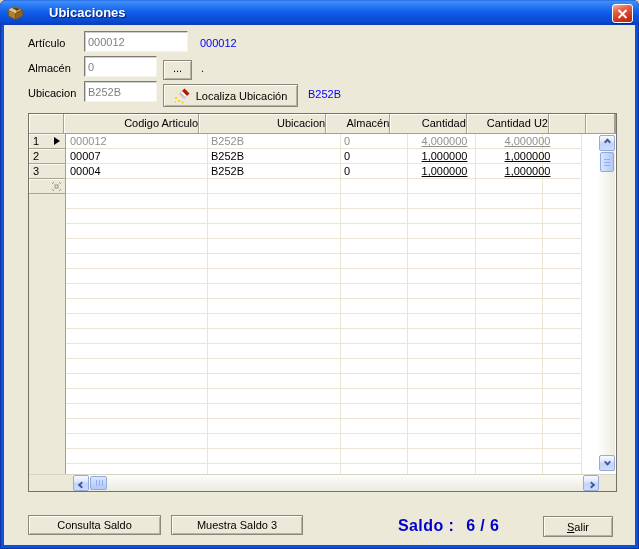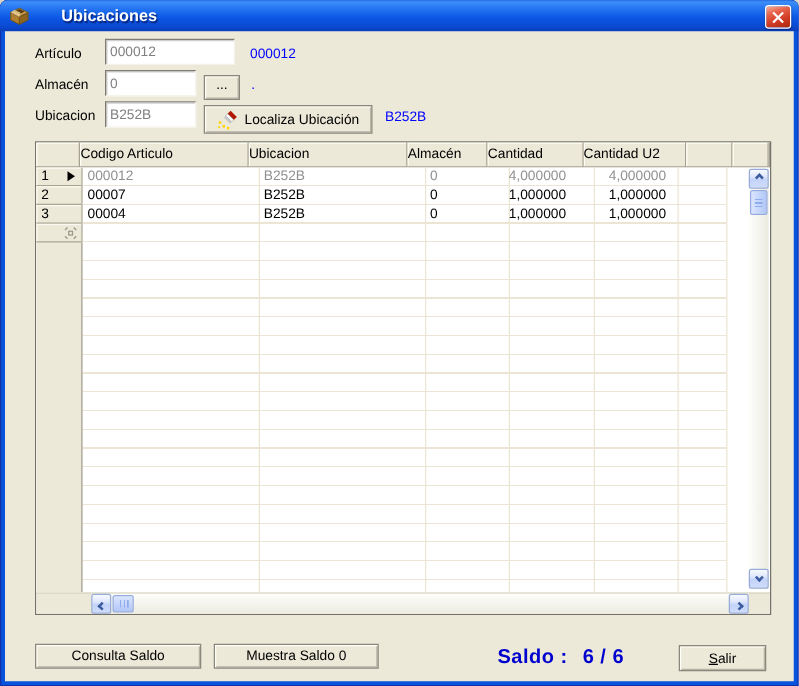--- a/index.html
+++ b/index.html
@@ -53,33 +53,33 @@
     cursor:default;
   }
   .u{text-decoration:underline;}
   
   .grid{position:absolute;left:28px;top:113px;width:589px;height:379px;
     border:1px solid #75726a;background:#fff;}
   .ghead{position:absolute;left:0;top:0;right:0;height:20px;display:flex;}
   .hcell{
     background:#ECE9D8;border-right:1px solid #a5a091;border-bottom:1px solid #a5a091;
     box-shadow:inset 1px 1px 0 #fffef5;
-    text-align:left;line-height:19px;overflow:hidden;white-space:nowrap;
+    text-align:right;line-height:19px;overflow:hidden;white-space:nowrap;
   }
   .corner{width:37px;}
   .w1{width:141px;}.w2{width:133px;}.w3{width:67px;}.w4{width:80px;}.w5{width:86px;}
   .fillA{width:39px;}.fillB{width:30px;}.fillC{flex:1;}
   .gbody{position:absolute;left:0;top:20px;right:0;bottom:17px;background:#fff;overflow:hidden;}
   .stripes{position:absolute;left:37px;top:0;width:515px;bottom:0;
     background:repeating-linear-gradient(180deg,transparent 0 14px,#ece5d3 14px 15px);}
   .vline{position:absolute;top:0;bottom:0;width:1px;background:#ece5d3;}
   .grow{position:absolute;left:37px;width:515px;height:15px;display:flex;line-height:15px;}
   .cell{overflow:hidden;white-space:nowrap;}
   .cl{text-align:left;padding-left:4px;}
-  .cr{text-align:left;padding-right:5px;}
+  .cr{text-align:center;padding-right:5px;text-decoration:underline;}
   .dim{color:#909090;}
   .rowhdr-col{position:absolute;left:0;top:0;bottom:0;width:37px;background:#ECE9D8;
     border-right:1px solid #a5a091;}
   .rh-cell{height:15px;background:#ECE9D8;border-bottom:1px solid #a9a593;
     box-shadow:inset 1px 1px 0 #fbfaf2;display:flex;align-items:center;}
   .rh-num{padding-left:4px;}
   .row-marker{width:0;height:0;border-left:6px solid #000;border-top:4px solid transparent;
     border-bottom:4px solid transparent;margin-left:auto;margin-right:5px;}
   .newrow-ic{margin-left:auto;margin-right:3px;display:block;}
   
@@ -256,21 +256,21 @@
         <div class="thumb-h"></div>
         <div class="spacer"></div>
         <div class="sbtn h">
             <span class="chev right"></span>
           </div>
       </div>
     </div>
   </div>
 
   <button class="btn" style="left:28px;top:515px;width:133px;height:20px">Consulta Saldo</button>
-  <button class="btn" style="left:171px;top:515px;width:132px;height:20px">Muestra Saldo 0</button>
+  <button class="btn" style="left:171px;top:515px;width:132px;height:20px">Muestra Saldo 3</button>
   <div class="saldo">
     <span>Saldo :</span><span class="val">6 / 6</span>
   </div>
   <button class="btn" style="left:543px;top:516px;width:70px;height:21px;gap:0">
     <span class="u">S</span>
       <span>alir</span>
   </button>
 
 </div>
 

